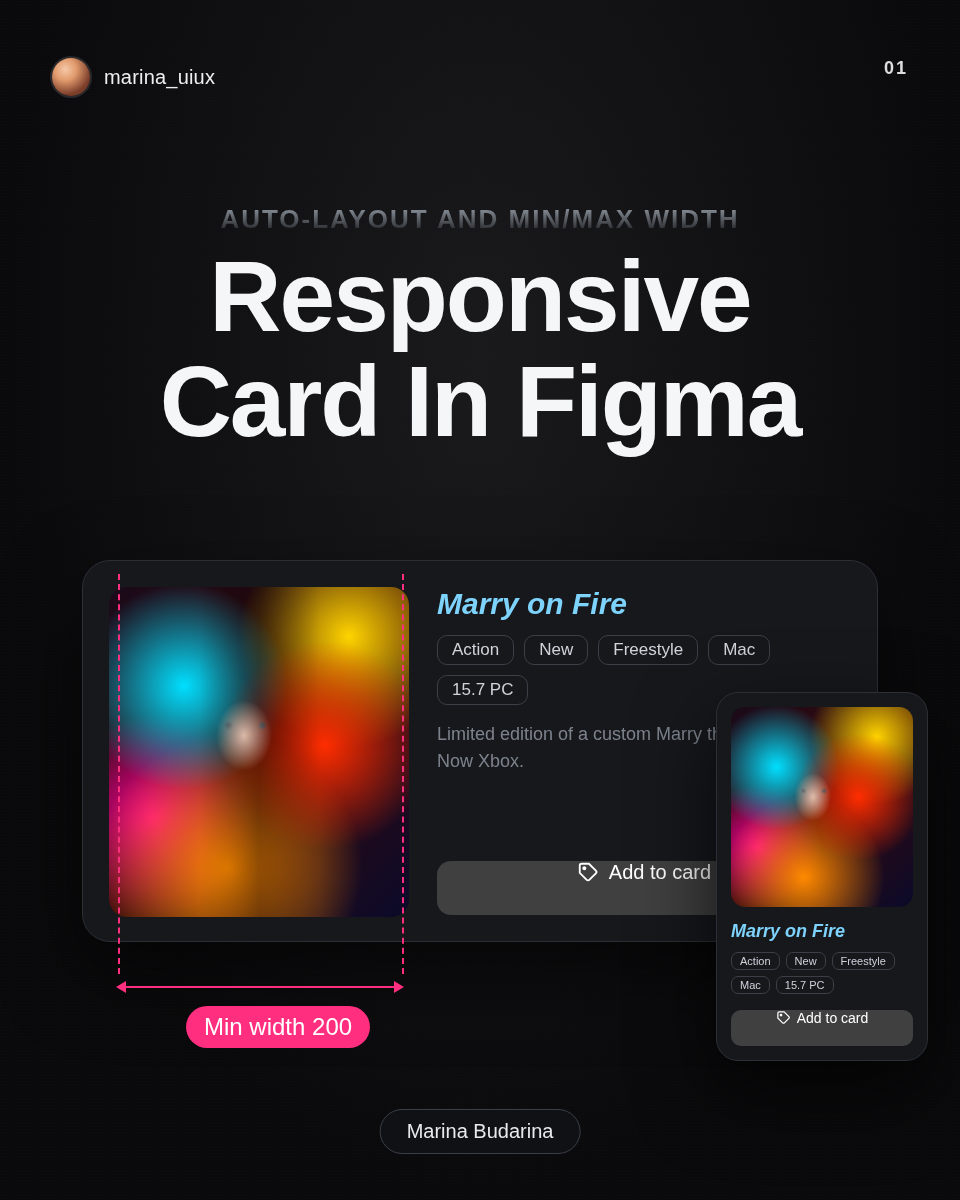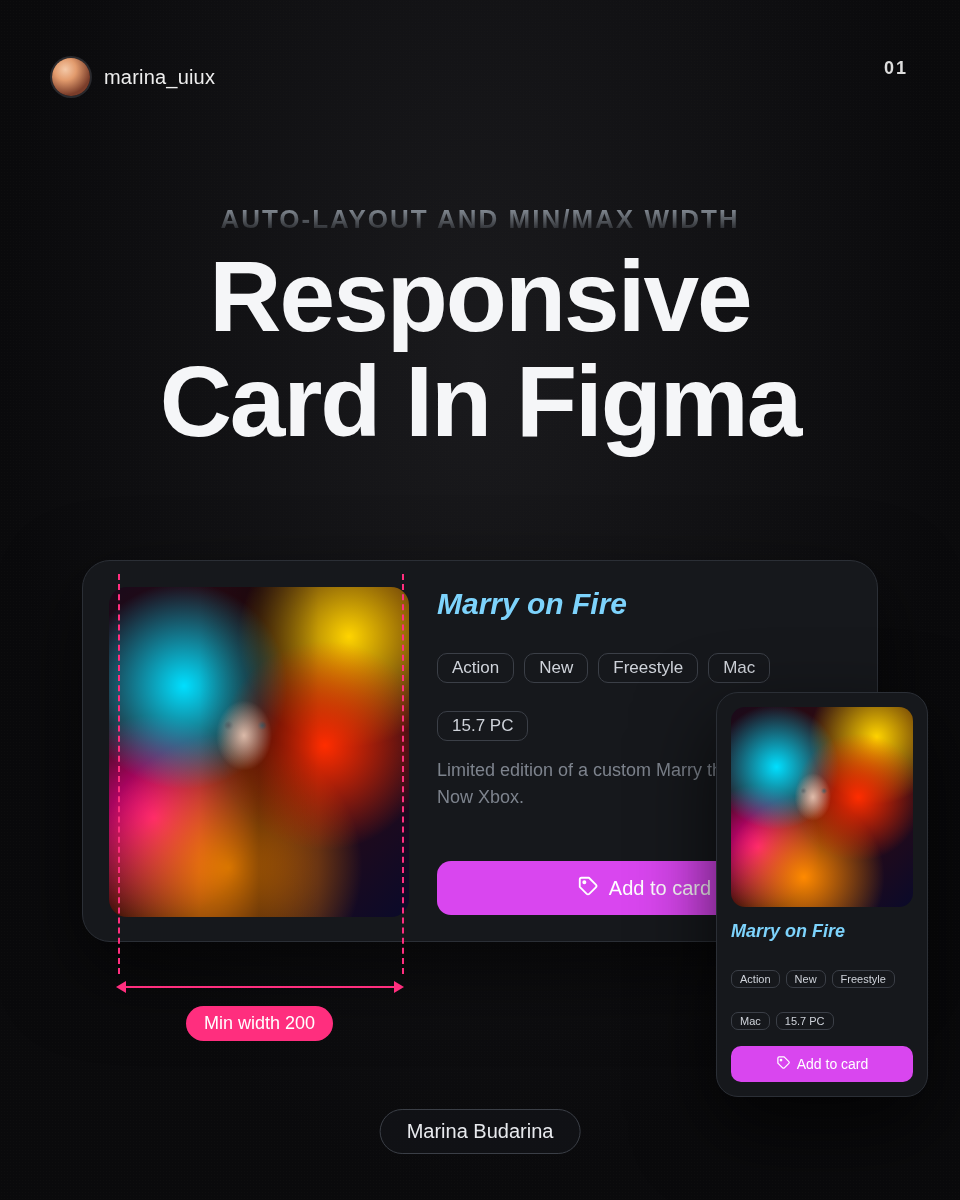--- a/index.html
+++ b/index.html
@@ -81,27 +81,27 @@
       radial-gradient(circle 6px at 51% 42%, #0a2a3a 0%, transparent 80%),
       linear-gradient(90deg, transparent 30%, rgba(0,0,0,0.3) 50%, transparent 70%);
     mix-blend-mode: normal;
   }
   .card-body { flex: 1; display: flex; flex-direction: column; min-width: 0; }
   .card-title { font-size: 30px; font-weight: 700; color: #7dd3fc; margin-bottom: 14px; font-style: italic; }
   .tags { display: flex; flex-wrap: wrap; gap: 10px; margin-bottom: 16px; }
   .tag {
     font-size: 17px; color: #cfd3da;
     border: 1px solid #3b3f47; border-radius: 10px;
-    padding: 4px 14px; background: transparent; margin-top: 18px;
+    padding: 4px 14px; background: transparent;
   }
   .desc { font-size: 18px; line-height: 1.5; color: #7d838d; flex: 1; }
   .btn {
     height: 54px; border-radius: 14px;
-    background: #d946ef; color: #fff;
-    display: flex; align-items: center; justify-content: center; gap: 10px;
+    background: #404040; color: #fff;
+    display: flex; align-items: flex-start; justify-content: center; gap: 10px;
     font-size: 20px; font-weight: 500;
     border: none; cursor: pointer;
   }
   .btn svg { width: 22px; height: 22px; }
 
   
   .guide-v {
     position: absolute; top: 574px; height: 400px; width: 0;
     border-left: 2px dashed #ff2e7e;
   }
@@ -113,21 +113,21 @@
   }
   .arrow-line::before, .arrow-line::after {
     content: ""; position: absolute; top: -5px; width: 0; height: 0;
     border-top: 6px solid transparent; border-bottom: 6px solid transparent;
   }
   .arrow-line::before { left: -2px; border-right: 10px solid #ff2e7e; }
   .arrow-line::after  { right: -2px; border-left: 10px solid #ff2e7e; }
   .pill-annot {
     position: absolute; top: 1006px; left: 186px;
     background: #ff2e7e; color: #fff;
-    font-size: 18px; font-weight: 500;
+    font-size: 24px; font-weight: 500;
     padding: 7px 18px; border-radius: 999px;
   }
 
   
   .card-small {
     position: absolute; top: 692px; left: 716px;
     width: 212px;
     background: #16181c;
     border: 1px solid #2b2f36;
     border-radius: 22px;

